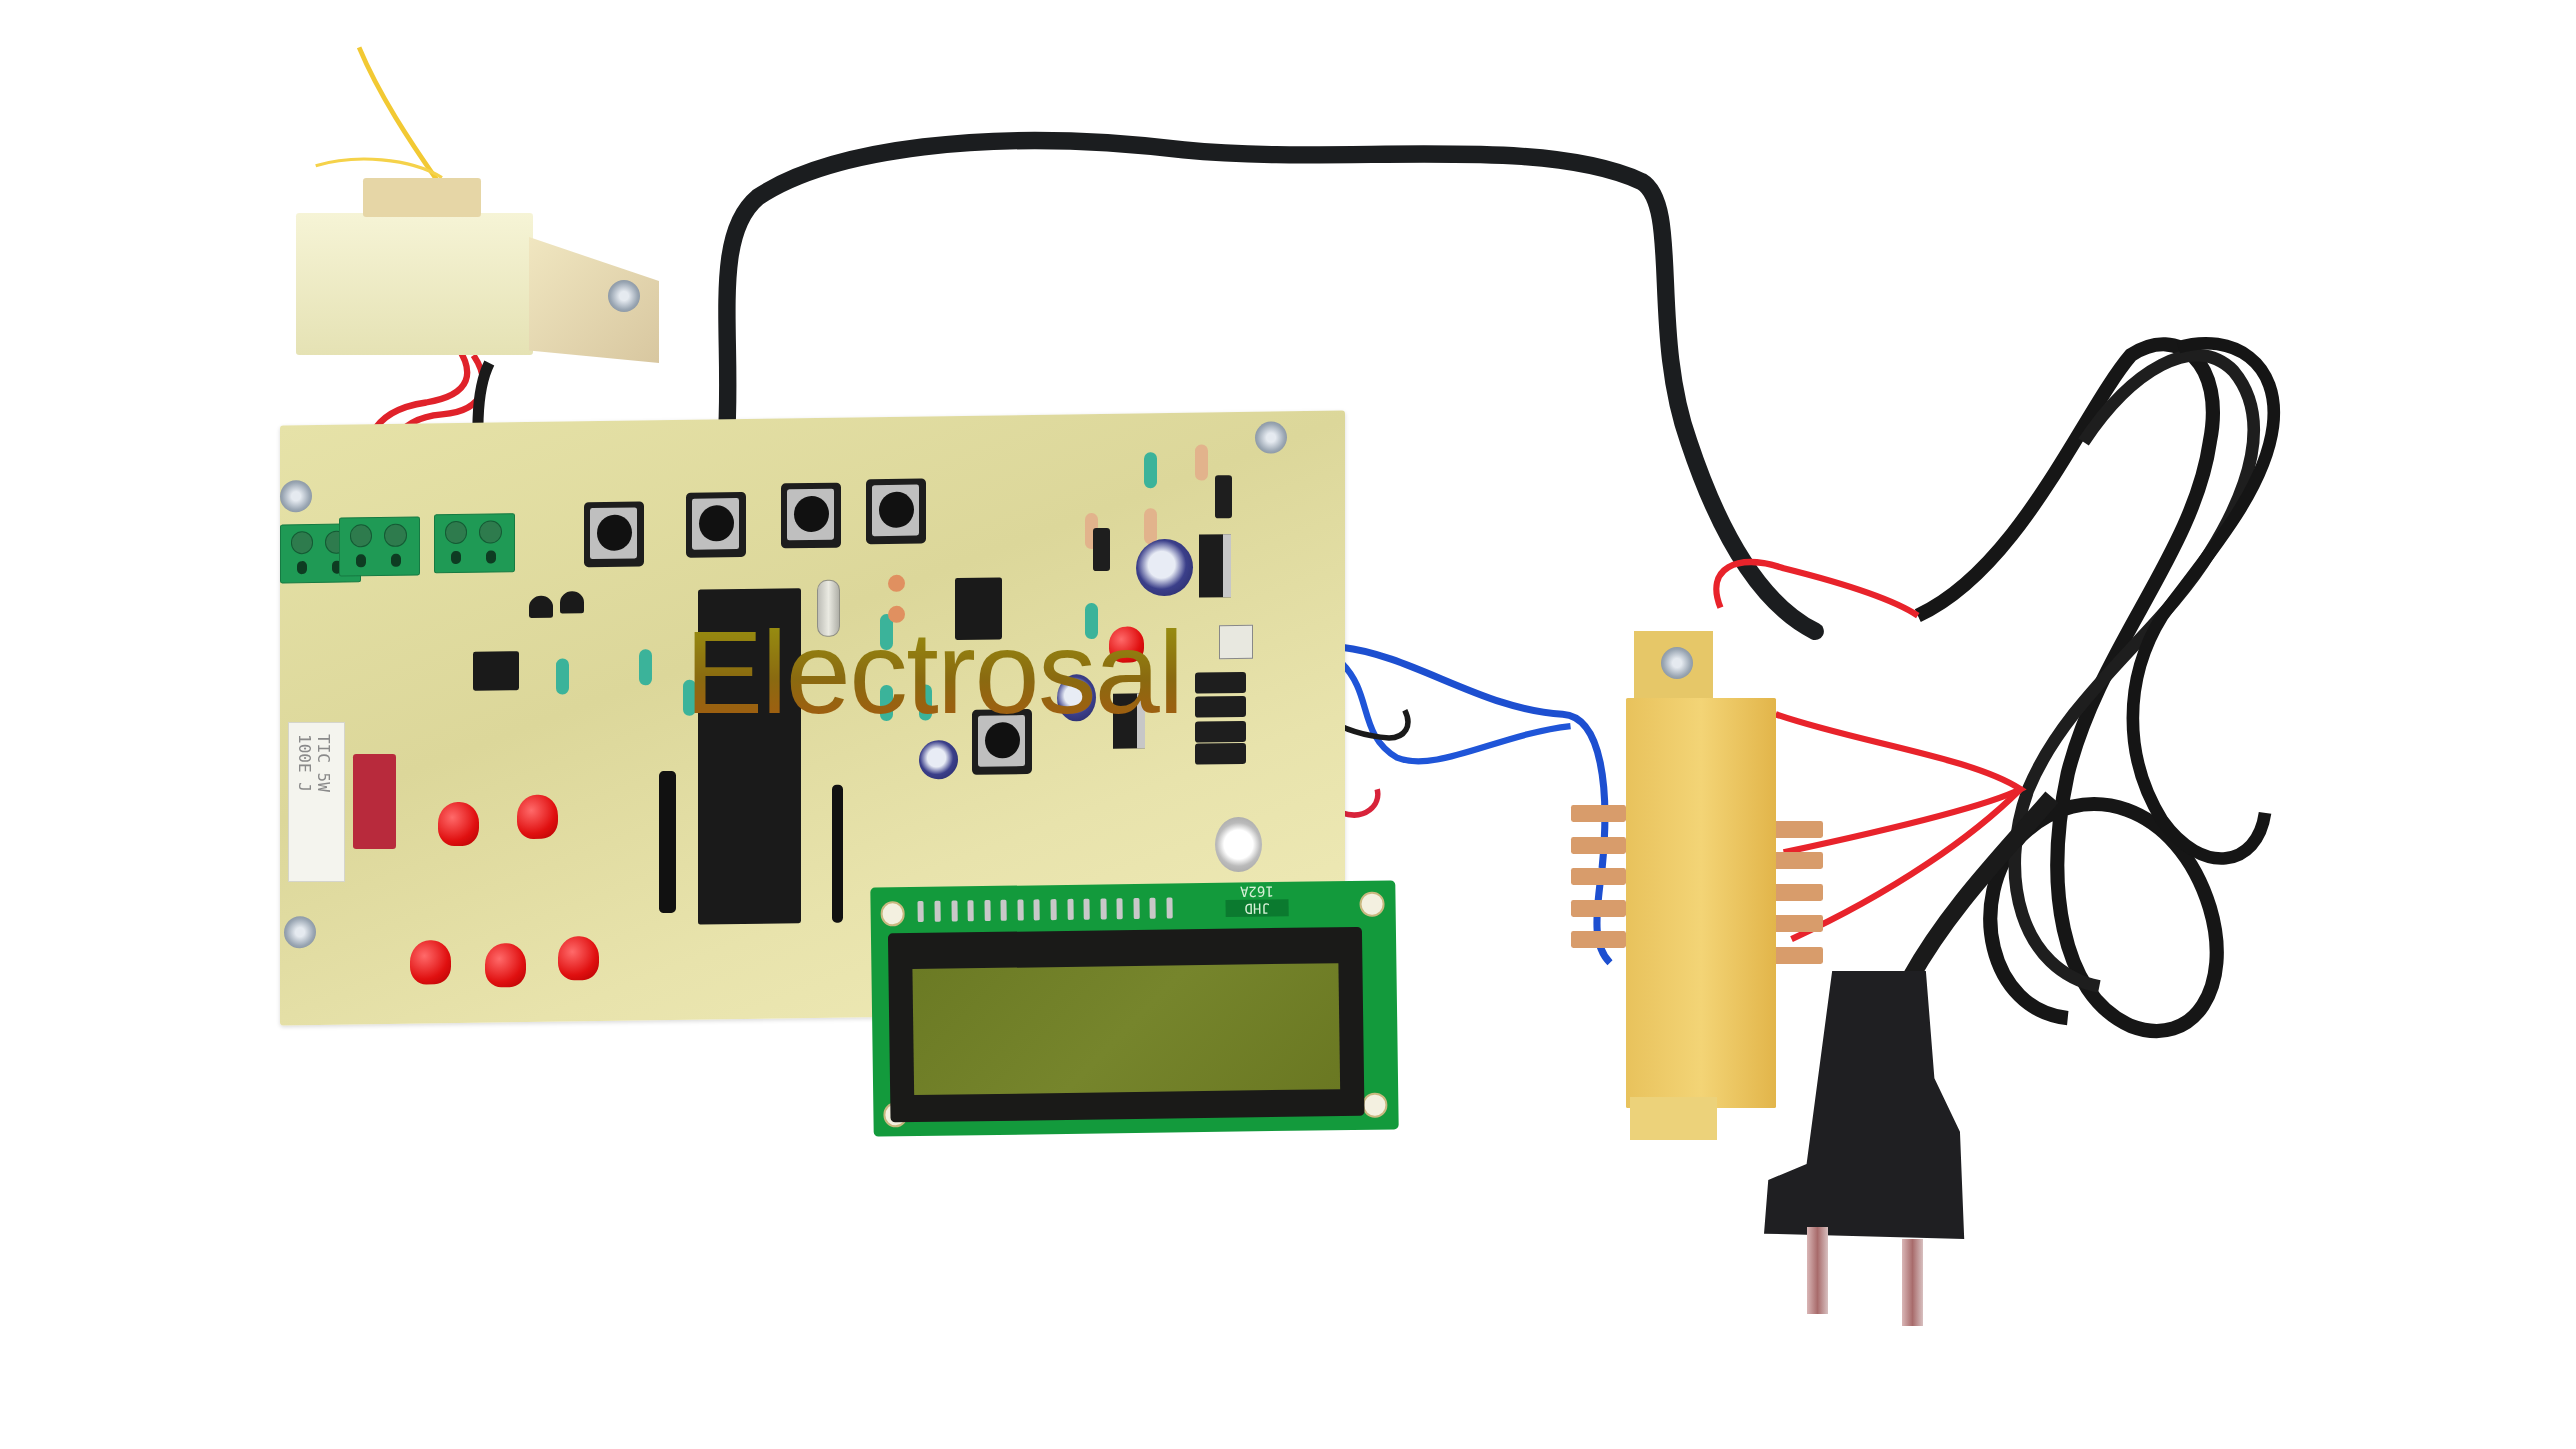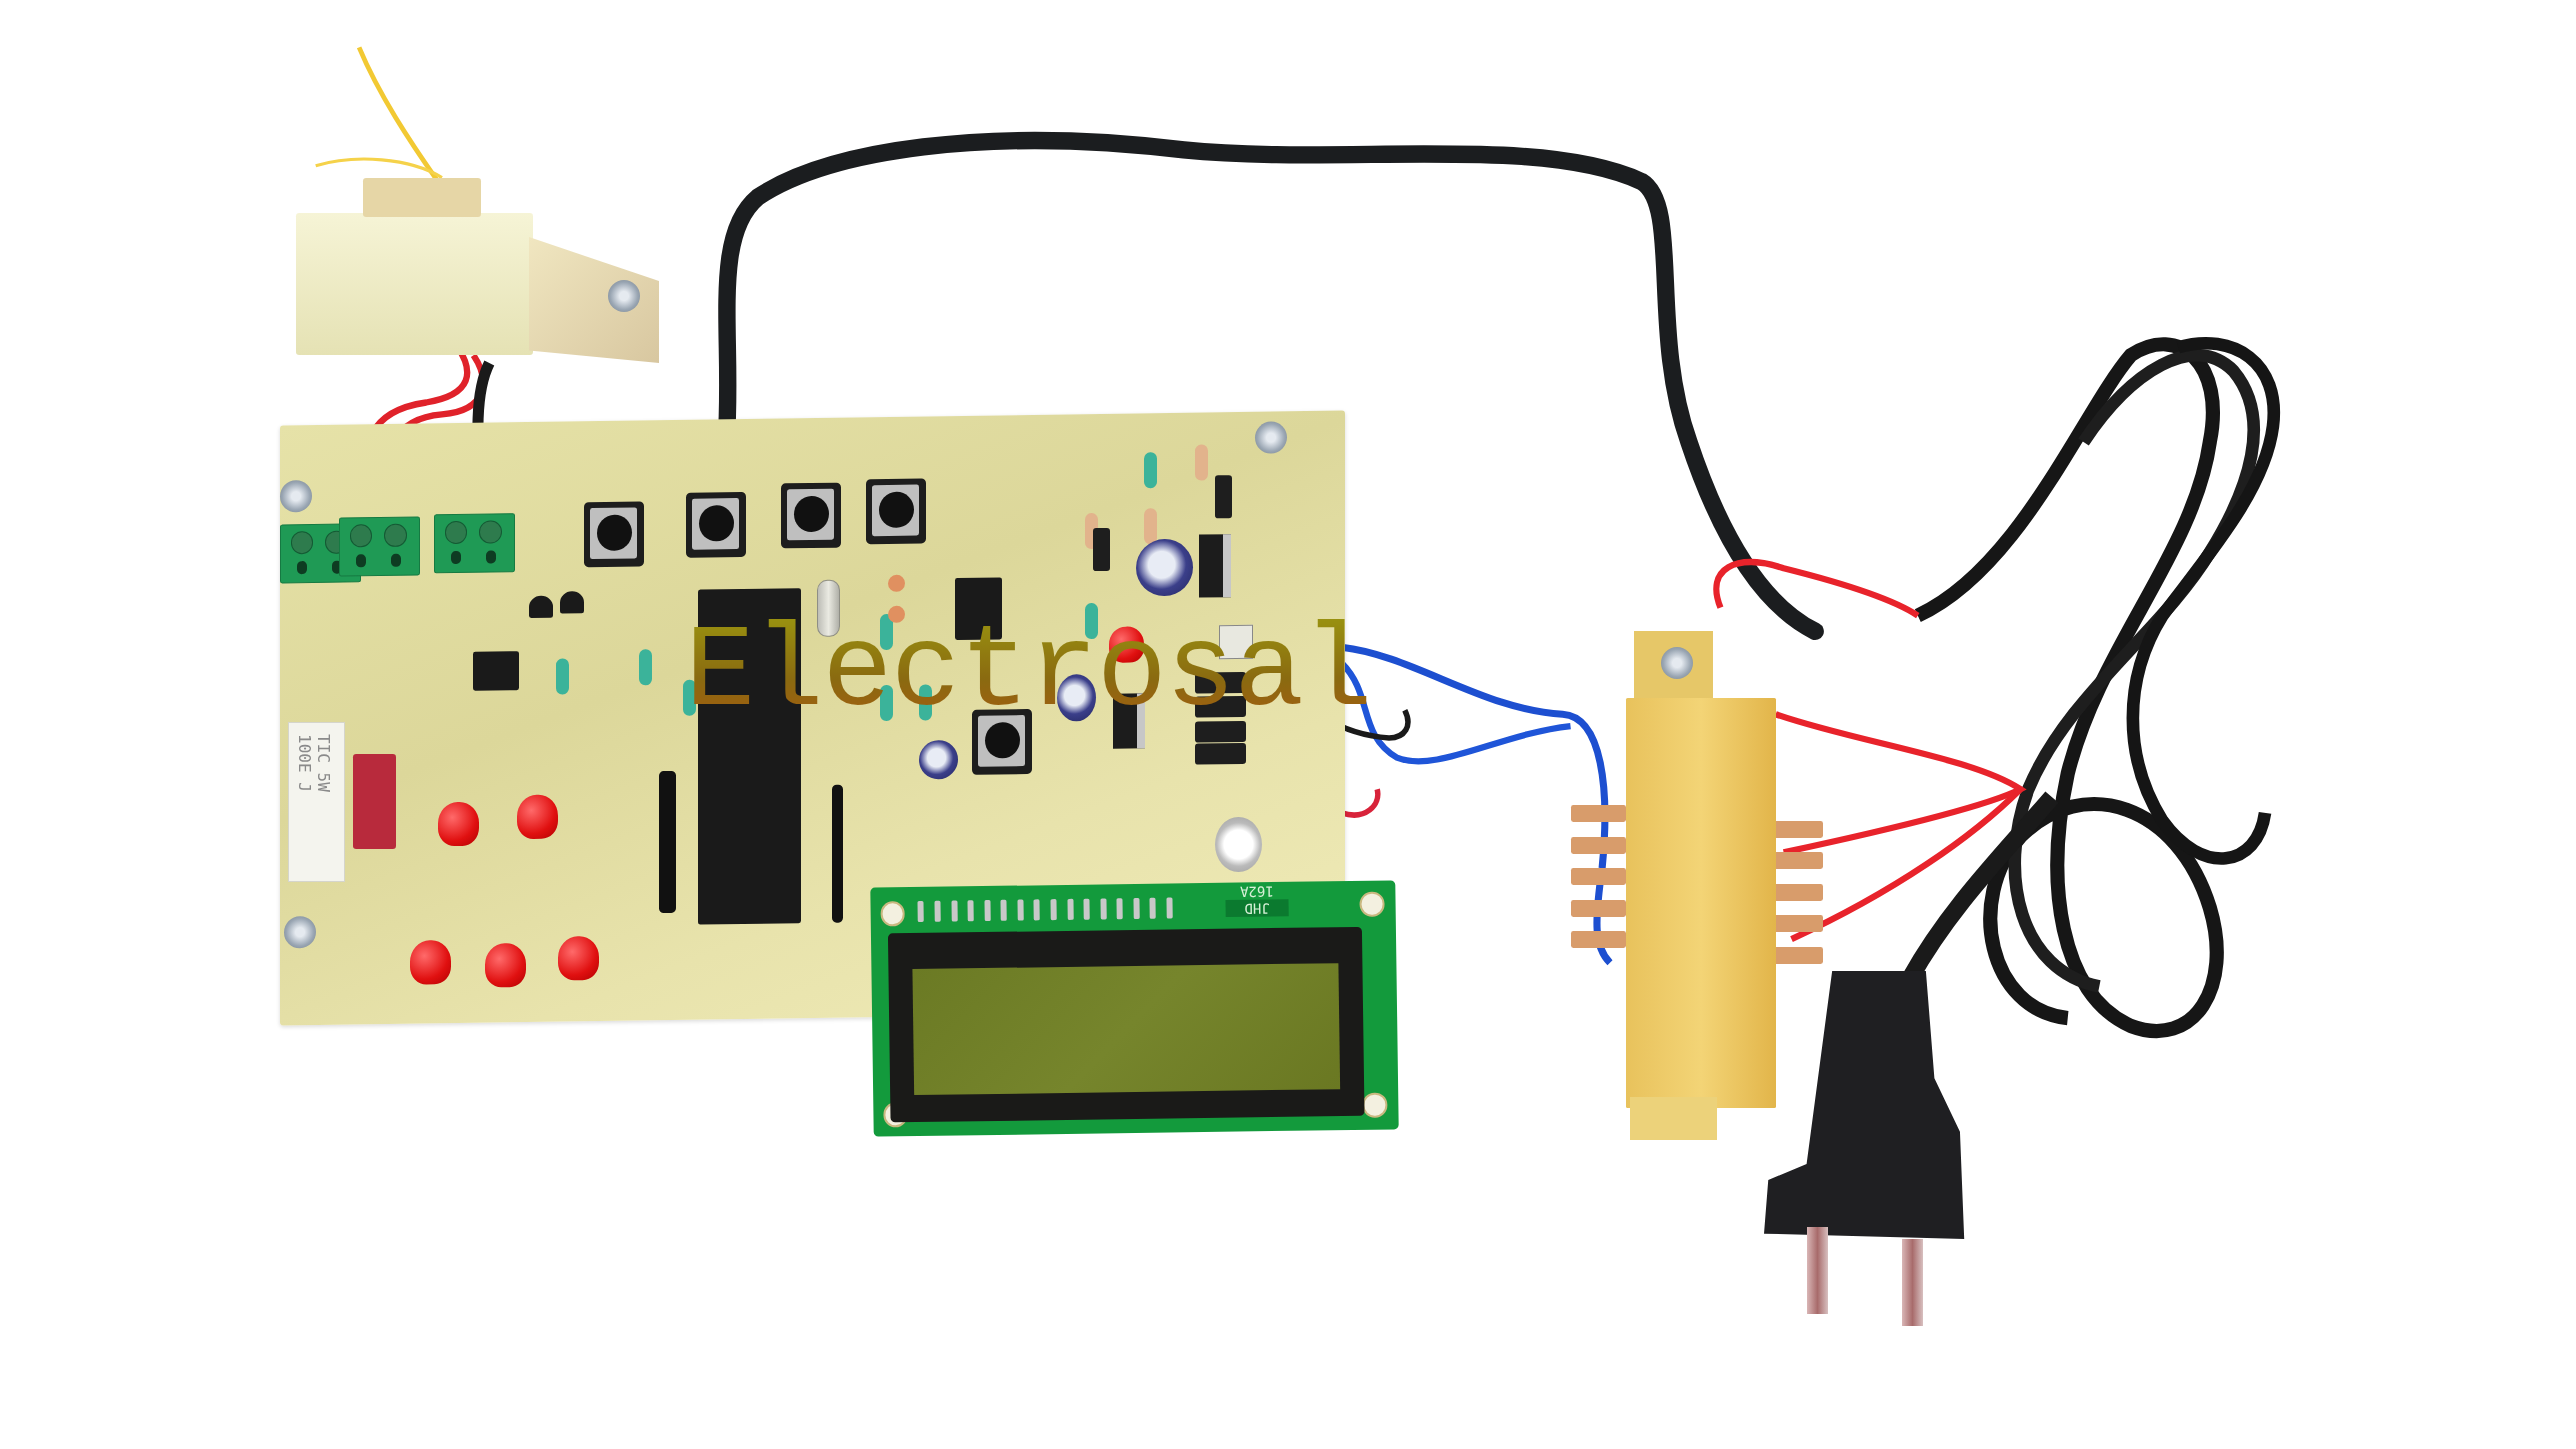--- a/index.html
+++ b/index.html
@@ -27,21 +27,21 @@
   .lcd .hdr{position:absolute;top:14px;width:6.3px;height:20.5px;background:#c8c8c8;border-radius:1.6px;}
   .lcd-label{position:absolute;left:355px;top:17.4px;width:63px;height:17.4px;background:#0b7a2f;color:#d7f0d7;font-family:"DejaVu Sans Mono",monospace;font-size:14px;line-height:17.4px;text-align:center;transform:rotate(180deg);}
   .tr-left{position:absolute;left:296px;top:213px;width:237px;height:142px;background:linear-gradient(180deg,#f6f4d6,#e5e2b4);border-radius:3.2px;}
   .tr-left-bracket{position:absolute;left:529px;top:237px;width:130px;height:126px;background:linear-gradient(135deg,#f0e6c0,#d8c7a0);clip-path:polygon(0 0,100% 35%,100% 100%,0 90%);}
   .tr-right-core{position:absolute;left:1626px;top:698px;width:150px;height:410px;background:linear-gradient(90deg,#e8c25c,#f3d476 50%,#e2b54a);border-radius:1.6px;}
   .tr-right-bracket{position:absolute;left:1634px;top:631px;width:79px;height:79px;background:#e6c768;}
   .tr-right-bracket2{position:absolute;left:1630px;top:1097px;width:87px;height:43px;background:#ecd27a;}
   .coil{position:absolute;width:55px;height:17.4px;background:#d89c6b;border-radius:2.4px;}
   .plug{position:absolute;left:1764px;top:971px;width:213px;height:268px;background:#1f1f22;clip-path:polygon(32% 0,76% 0,80% 40%,92% 60%,94% 100%,0 98%,2% 78%,20% 72%);}
   .prong{position:absolute;width:20.5px;height:87px;background:linear-gradient(90deg,#d9b6b6,#a86b6b 50%,#d8c0c0);}
-  .watermark{position:absolute;left:685px;top:614px;font-family:Liberation Mono, monospace;font-size:117px;line-height:118px;letter-spacing:-1.6px;background:linear-gradient(180deg,#9a9410 0%,#8a6a10 55%,#a85a10 100%);-webkit-background-clip:text;background-clip:text;color:transparent;}
+  .watermark{position:absolute;left:685px;top:614px;font-family:Liberation Sans, sans-serif;font-size:117px;line-height:118px;letter-spacing:-1.6px;background:linear-gradient(180deg,#9a9410 0%,#8a6a10 55%,#a85a10 100%);-webkit-background-clip:text;background-clip:text;color:transparent;}
   .cement-res{position:absolute;left:288px;top:722px;width:55px;height:158px;background:#f4f4ee;border:0.8px solid #d5d5cc;}
   .cement-res .txt{position:absolute;left:6.3px;top:11px;writing-mode:vertical-rl;font-family:"DejaVu Sans Mono",monospace;font-size:16px;color:#8a8a8a;line-height:19px;}
   .mkt-cap{position:absolute;left:353px;top:754px;width:43px;height:95px;background:#b82a3c;border-radius:3.2px;}
   .trimpot{position:absolute;left:1215px;top:817px;width:47px;height:55px;border-radius:50%;background:radial-gradient(circle,#ffffff 40%,#bbbbbb 60%,#999);}
   .xtal{position:absolute;left:817px;top:580px;width:20.5px;height:55px;border-radius:10.3px;background:linear-gradient(90deg,#bdbdb6,#eaeae2,#b0b0a8);border:1.6px solid #8e8e86;}
   .regulator{position:absolute;background:#1c1c1c;border-right:8px solid #c7c7c7;}
   .header-strip{position:absolute;background:#111;border-radius:4.7px;}
 </style>
 </head>
 <body>

